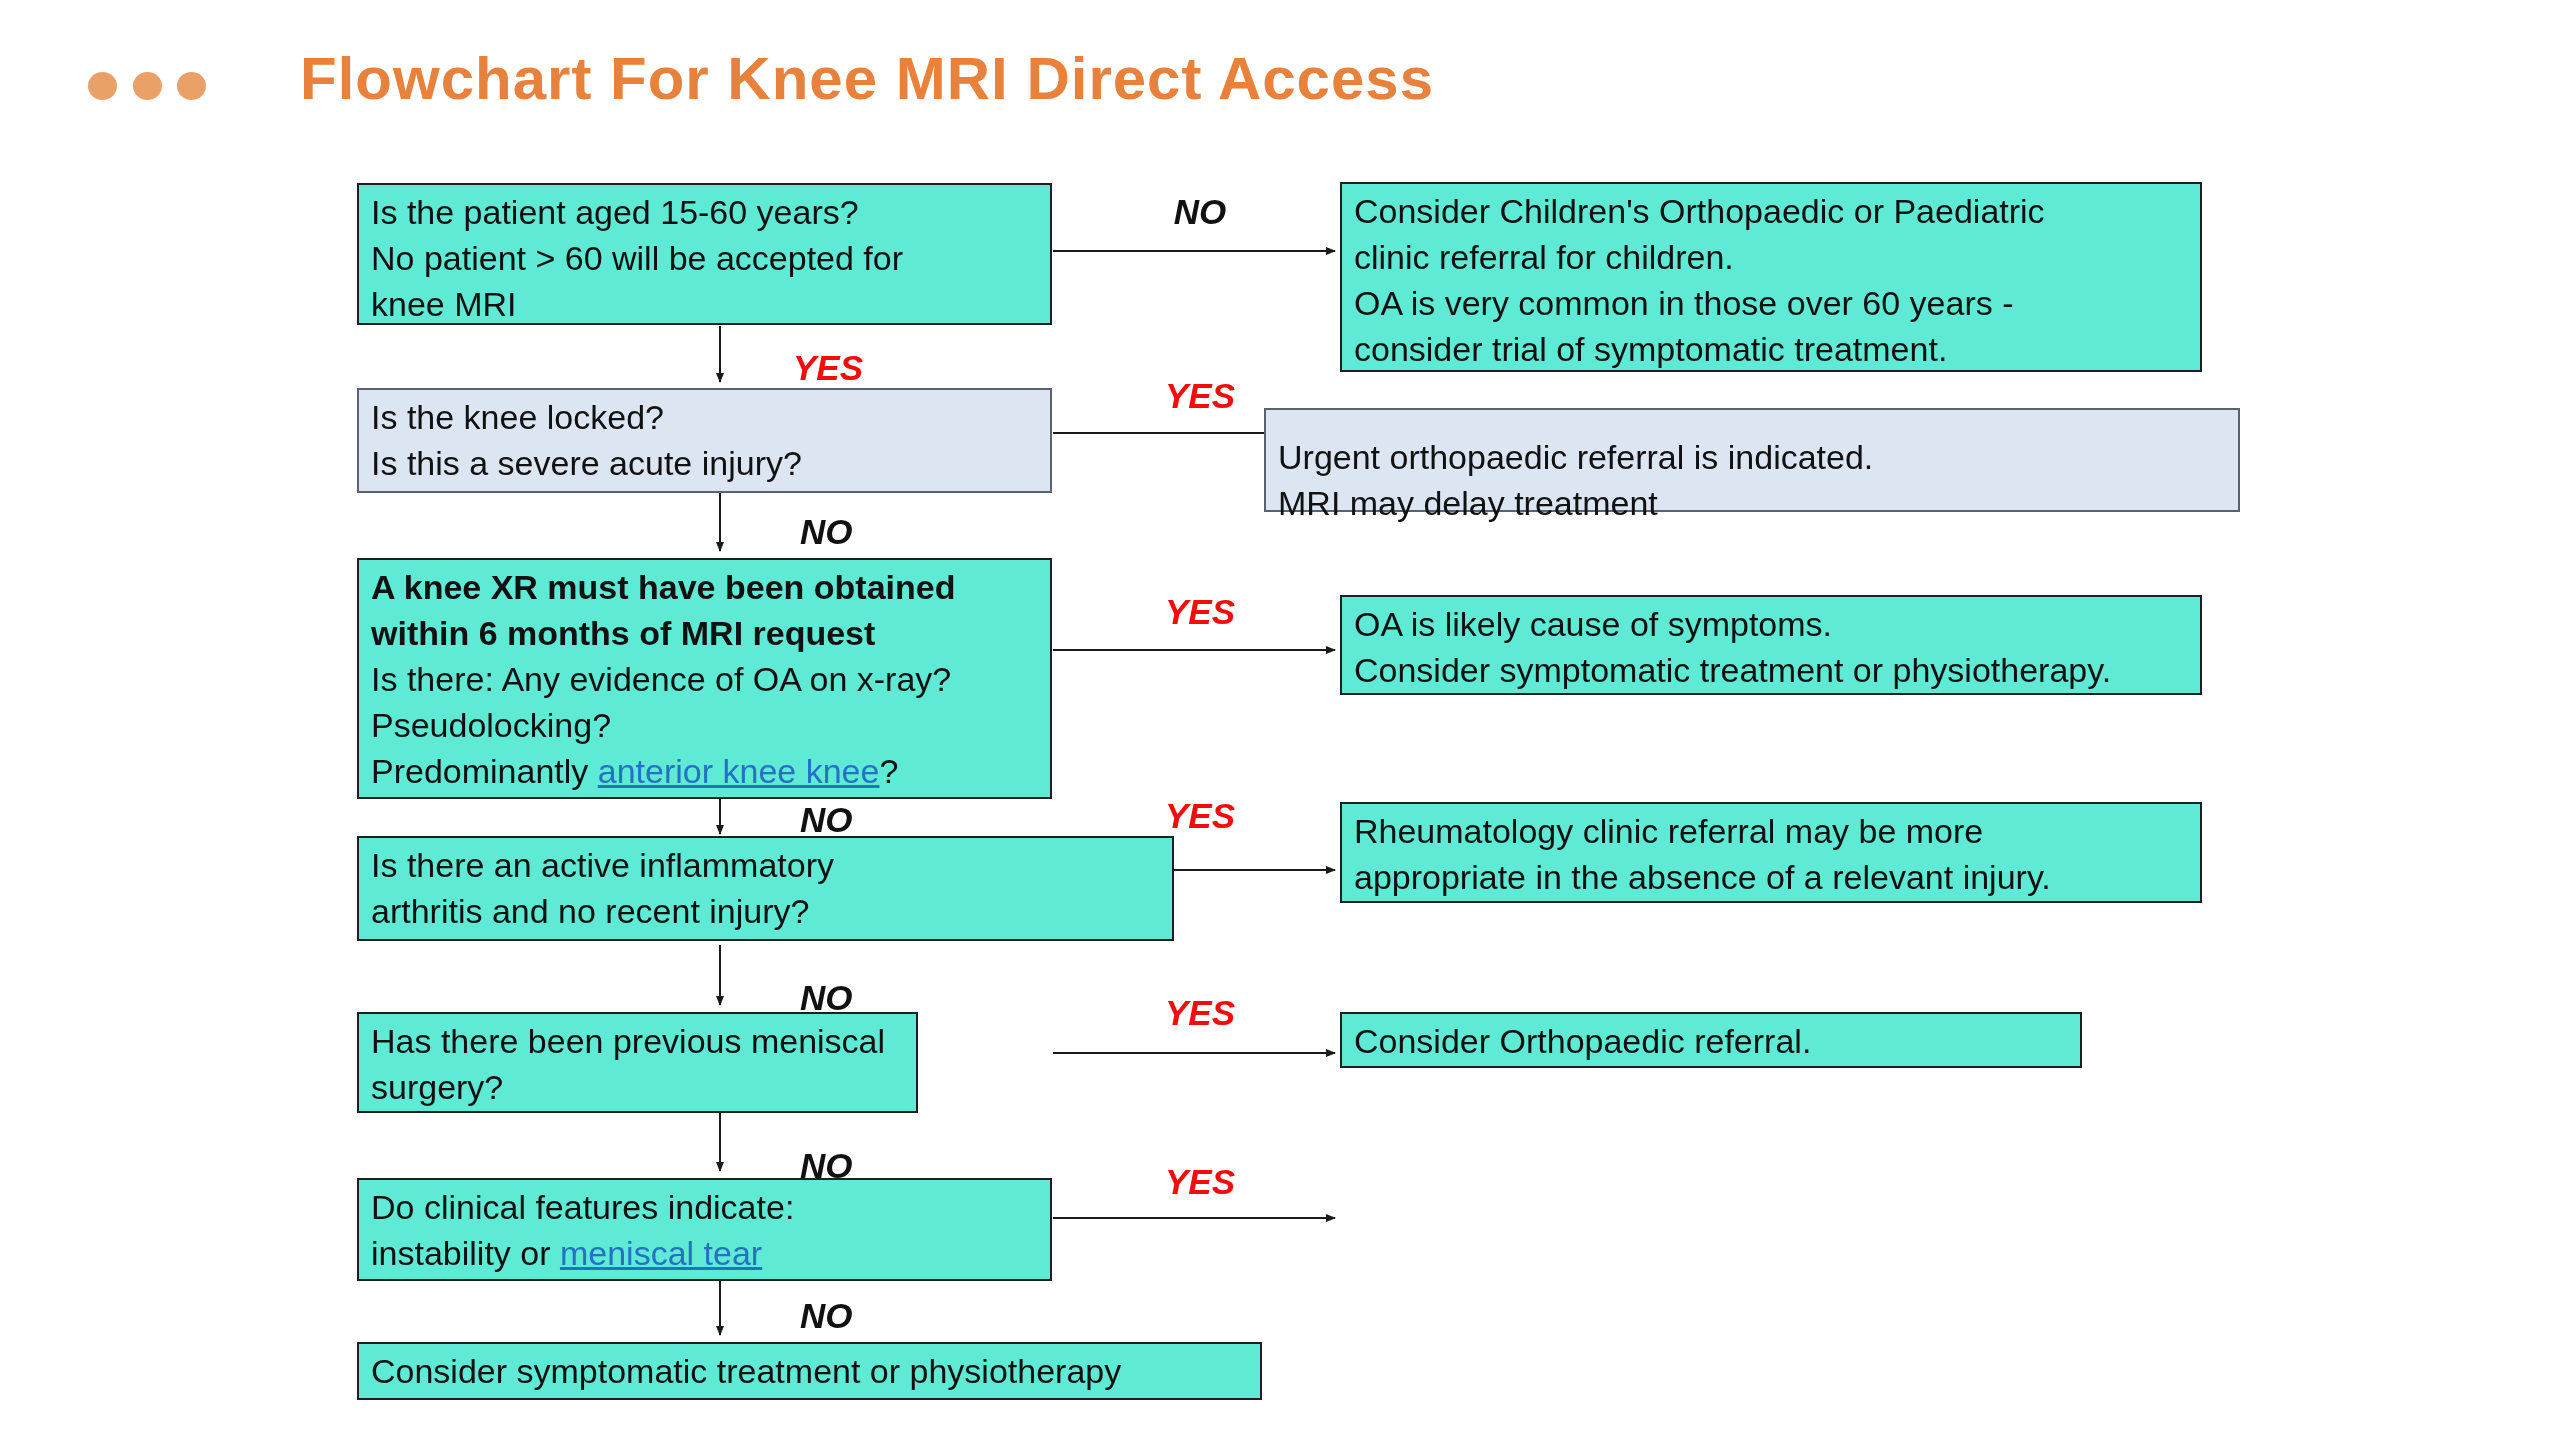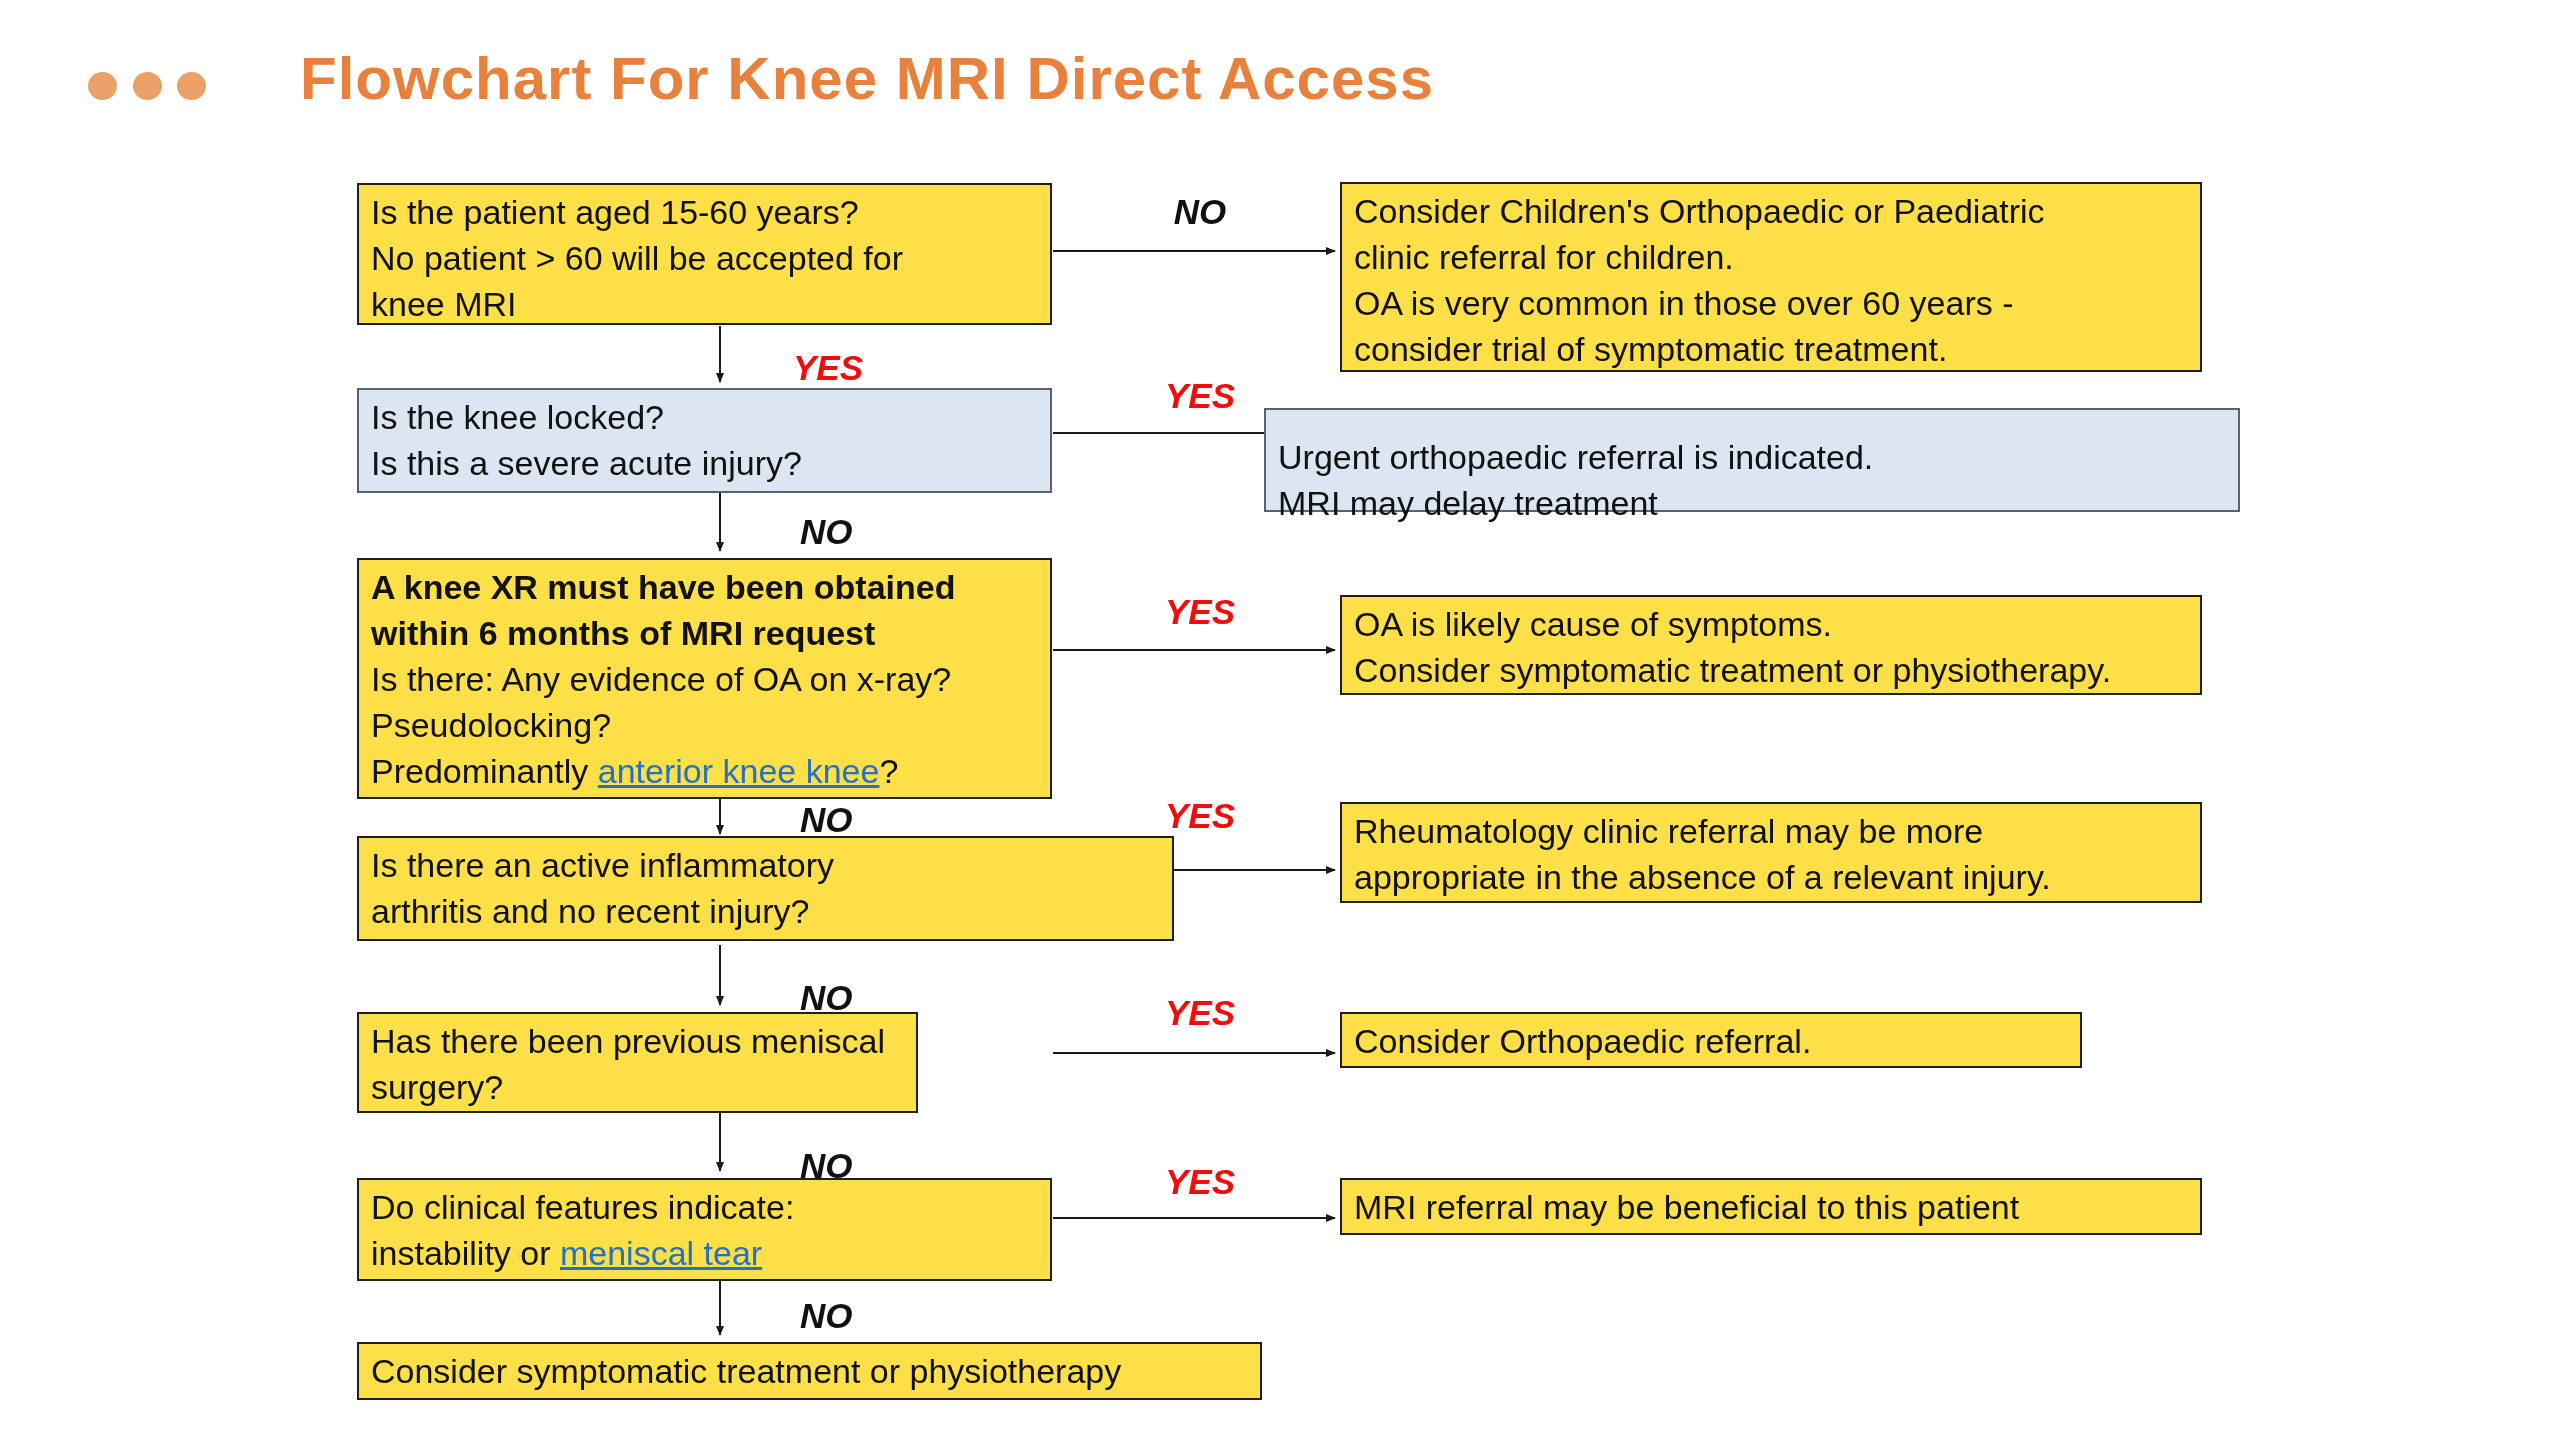--- a/index.html
+++ b/index.html
@@ -9,21 +9,21 @@
   }
   .title{
     position:absolute;left:300px;top:44px;font-size:60px;font-weight:bold;
     color:var(--title-orange,#E8813B);letter-spacing:1px;white-space:nowrap;
   }
   .dot{
     position:absolute;top:72px;width:29px;height:28px;border-radius:50%;
     background:var(--dot-orange,#E9A168);
   }
   .box{
-    position:absolute;box-sizing:border-box;border:2px solid #1f1f1f;background:#fde047;
+    position:absolute;box-sizing:border-box;border:2px solid #1f1f1f;background:#5eead4;
     font-size:34px;line-height:46px;padding:4px 12px;white-space:pre-line;
   }
   .box.blue{background:var(--highlight-blue,#DCE6F2);border-color:#5a6270;}
   .b{font-weight:bold;}
   a.flink{color:var(--link-blue,#2571C4);text-decoration:underline;cursor:pointer;}
   .lbl{position:absolute;font-size:35px;font-weight:bold;color:#111;line-height:40px;font-style:italic;}
   .lbl.red{color:var(--yes-red,#F20D0D);}
   .lbl.ctr{width:110px;text-align:center;}
   svg.connectors{position:absolute;left:0;top:0;}
   svg .cline{stroke:#1a1a1a;stroke-width:2;fill:none;}
@@ -93,21 +93,20 @@
 MRI may delay treatment</div>
 
   <div class="box" style="left:1340px;top:595px;width:862px;height:100px">OA is likely cause of symptoms.
 Consider symptomatic treatment or physiotherapy.</div>
 
   <div class="box" style="left:1340px;top:802px;width:862px;height:101px">Rheumatology clinic referral may be more
 appropriate in the absence of a relevant injury.</div>
 
   <div class="box" style="left:1340px;top:1012px;width:742px;height:56px">Consider Orthopaedic referral.</div>
 
-  <div class="box" style="left:1340px;top:1178px;width:862px;height:57px">MRI referral may be beneficial to this patient</div>
 
   <div class="lbl ctr" style="left:1145px;top:192px">NO</div>
   <div class="lbl red" style="left:793px;top:348px">YES</div>
   <div class="lbl red ctr" style="left:1145px;top:376px">YES</div>
   <div class="lbl" style="left:800px;top:512px">NO</div>
   <div class="lbl red ctr" style="left:1145px;top:592px">YES</div>
   <div class="lbl" style="left:800px;top:800px">NO</div>
   <div class="lbl red ctr" style="left:1145px;top:796px">YES</div>
   <div class="lbl" style="left:800px;top:978px">NO</div>
   <div class="lbl red ctr" style="left:1145px;top:993px">YES</div>

